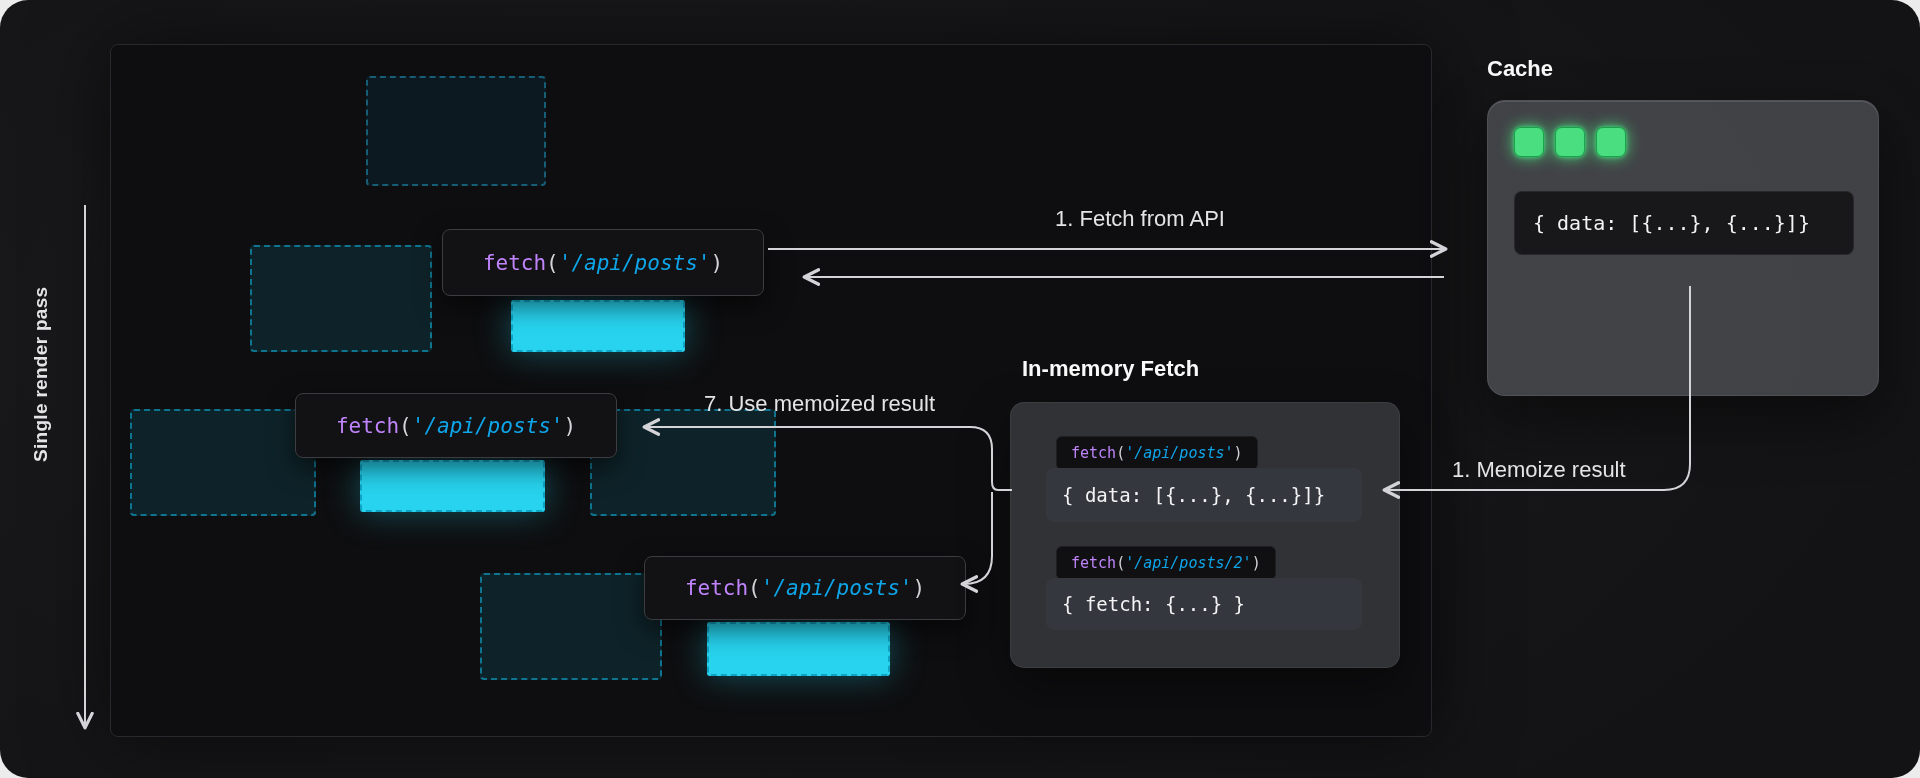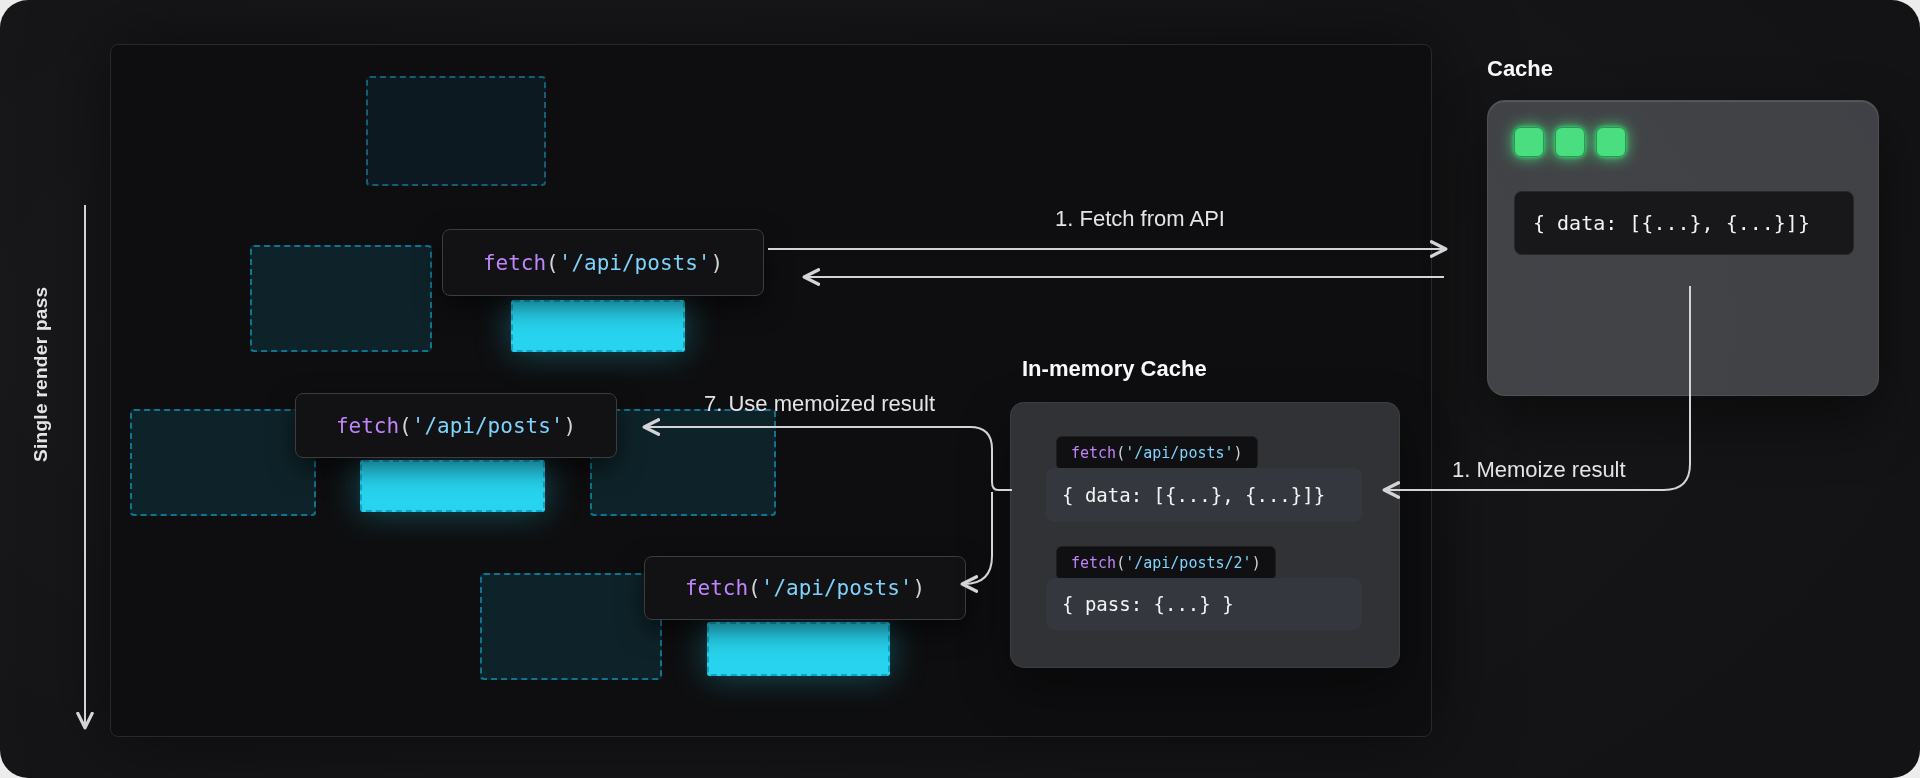--- a/index.html
+++ b/index.html
@@ -28,21 +28,21 @@
   
   .fetch-box {
     position:absolute; display:flex; align-items:center; justify-content:center;
     background:#121214; border:1px solid #3c3c41; border-radius:8px;
     font-family:"DejaVu Sans Mono","Liberation Mono",monospace; font-size:21px;
     box-shadow:0 10px 26px rgba(0,0,0,0.55);
     white-space:pre;
   }
   .code-fn { color:#c084fc; }
   .code-p  { color:#d4d4d8; }
-  .code-str{ color:#7dd3fc; }
+  .code-str{ color:#0ea5e9;font-style:italic; }
   
   .rail-label {
     position:absolute; left:30px; top:242px; height:220px;
     writing-mode:vertical-rl; transform:rotate(180deg);
     color:#e4e4e7; font-size:19px; font-weight:700; letter-spacing:0.3px;
     display:flex; align-items:center;
   }
   
   .title { position:absolute; color:#fafafa; font-size:22px; font-weight:700; }
   .step  { position:absolute; color:#e4e4e7; font-size:22px; font-weight:400; }
@@ -118,32 +118,32 @@
   <div class="title" style="left:1487px;top:56px">Cache</div>
   <div class="server-card">
     <div class="leds">
       <div class="led"></div>
       <div class="led"></div>
       <div class="led"></div>
     </div>
     <div class="server-code">{ data: [{...}, {...}]}</div>
   </div>
 
-  <div class="title" style="left:1022px;top:356px">In-memory Cache</div>
+  <div class="title" style="left:1022px;top:356px">In-memory Fetch</div>
   <div class="cache-card"></div>
 
   <div class="cache-chip" style="left:1056px;top:436px">
     <span class="code-fn">fetch</span><span class="code-p">(</span><span class="code-str">'/api/posts'</span><span class="code-p">)</span>
   </div>
   <div class="cache-value" style="left:1046px;top:468px;width:316px;height:54px">{ data: [{...}, {...}]}</div>
 
   <div class="cache-chip" style="left:1056px;top:546px">
     <span class="code-fn">fetch</span><span class="code-p">(</span><span class="code-str">'/api/posts/2'</span><span class="code-p">)</span>
   </div>
-  <div class="cache-value" style="left:1046px;top:578px;width:316px;height:52px">{ pass: {...} }</div>
+  <div class="cache-value" style="left:1046px;top:578px;width:316px;height:52px">{ fetch: {...} }</div>
 
   <div class="step" style="left:1055px;top:206px">1. Fetch from API</div>
   <div class="step" style="left:1452px;top:457px">1. Memoize result</div>
   <div class="step" style="left:704px;top:391px">7. Use memoized result</div>
 
   <svg class="overlay" width="1920" height="778" viewBox="0 0 1920 778">
     <defs>
       <marker id="ah" viewBox="0 0 10 10" refX="8" refY="5" markerWidth="9" markerHeight="9" orient="auto-start-reverse">
         <path d="M1,1 L9,5 L1,9" fill="none" stroke="#d4d4d8" stroke-width="1.8" stroke-linecap="round" stroke-linejoin="round"></path>
       </marker>

